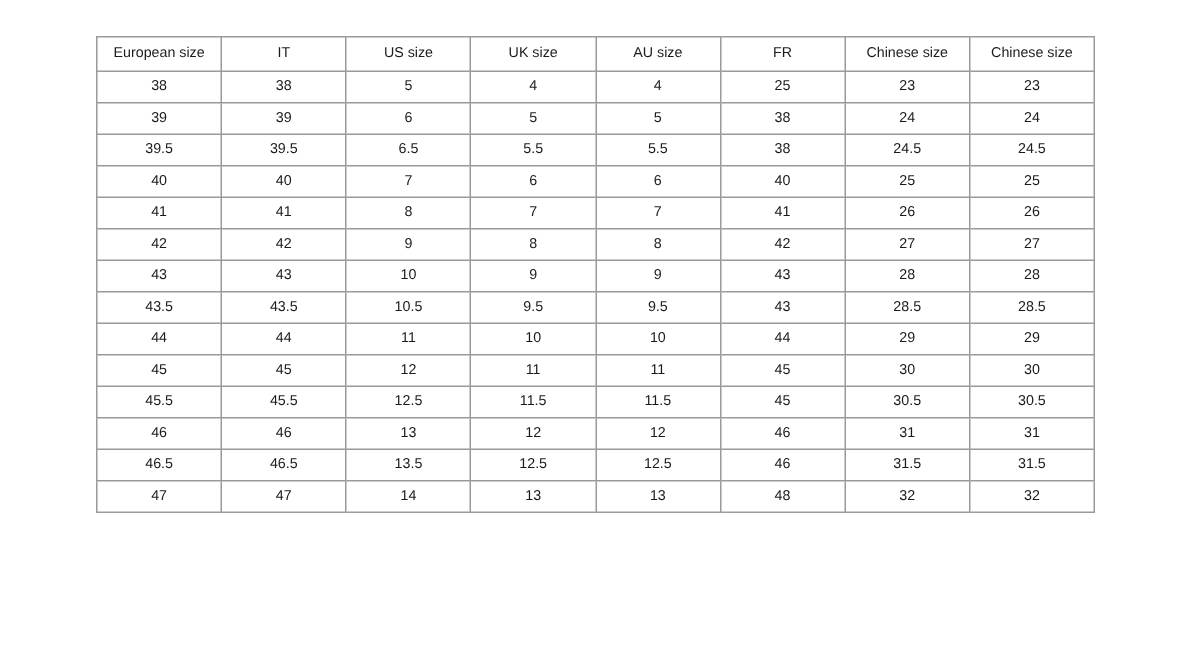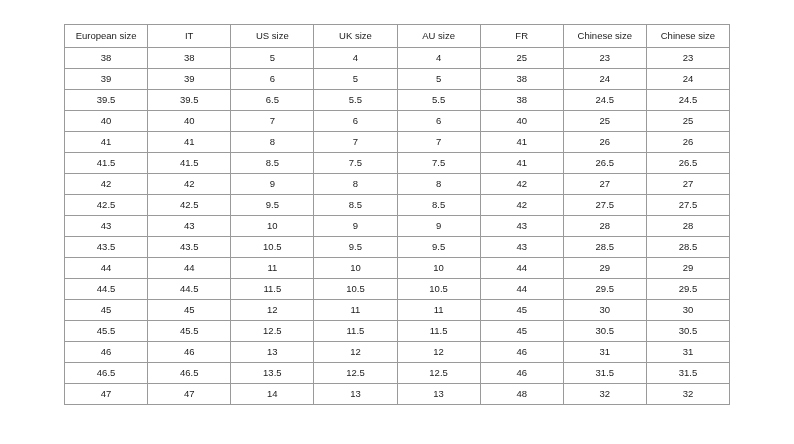--- a/index.html
+++ b/index.html
@@ -116,50 +116,30 @@
             <td>41</td>
             <td>41</td>
             <td>8</td>
             <td>7</td>
             <td>7</td>
             <td>41</td>
             <td>26</td>
             <td>26</td>
           </tr>
           <tr>
-            <td>41.5</td>
-            <td>41.5</td>
-            <td>8.5</td>
-            <td>7.5</td>
-            <td>7.5</td>
-            <td>41</td>
-            <td>26.5</td>
-            <td>26.5</td>
-          </tr>
-          <tr>
             <td>42</td>
             <td>42</td>
             <td>9</td>
             <td>8</td>
             <td>8</td>
             <td>42</td>
             <td>27</td>
             <td>27</td>
           </tr>
           <tr>
-            <td>42.5</td>
-            <td>42.5</td>
-            <td>9.5</td>
-            <td>8.5</td>
-            <td>8.5</td>
-            <td>42</td>
-            <td>27.5</td>
-            <td>27.5</td>
-          </tr>
-          <tr>
             <td>43</td>
             <td>43</td>
             <td>10</td>
             <td>9</td>
             <td>9</td>
             <td>43</td>
             <td>28</td>
             <td>28</td>
           </tr>
           <tr>
@@ -176,30 +156,20 @@
             <td>44</td>
             <td>44</td>
             <td>11</td>
             <td>10</td>
             <td>10</td>
             <td>44</td>
             <td>29</td>
             <td>29</td>
           </tr>
           <tr>
-            <td>44.5</td>
-            <td>44.5</td>
-            <td>11.5</td>
-            <td>10.5</td>
-            <td>10.5</td>
-            <td>44</td>
-            <td>29.5</td>
-            <td>29.5</td>
-          </tr>
-          <tr>
             <td>45</td>
             <td>45</td>
             <td>12</td>
             <td>11</td>
             <td>11</td>
             <td>45</td>
             <td>30</td>
             <td>30</td>
           </tr>
           <tr>

